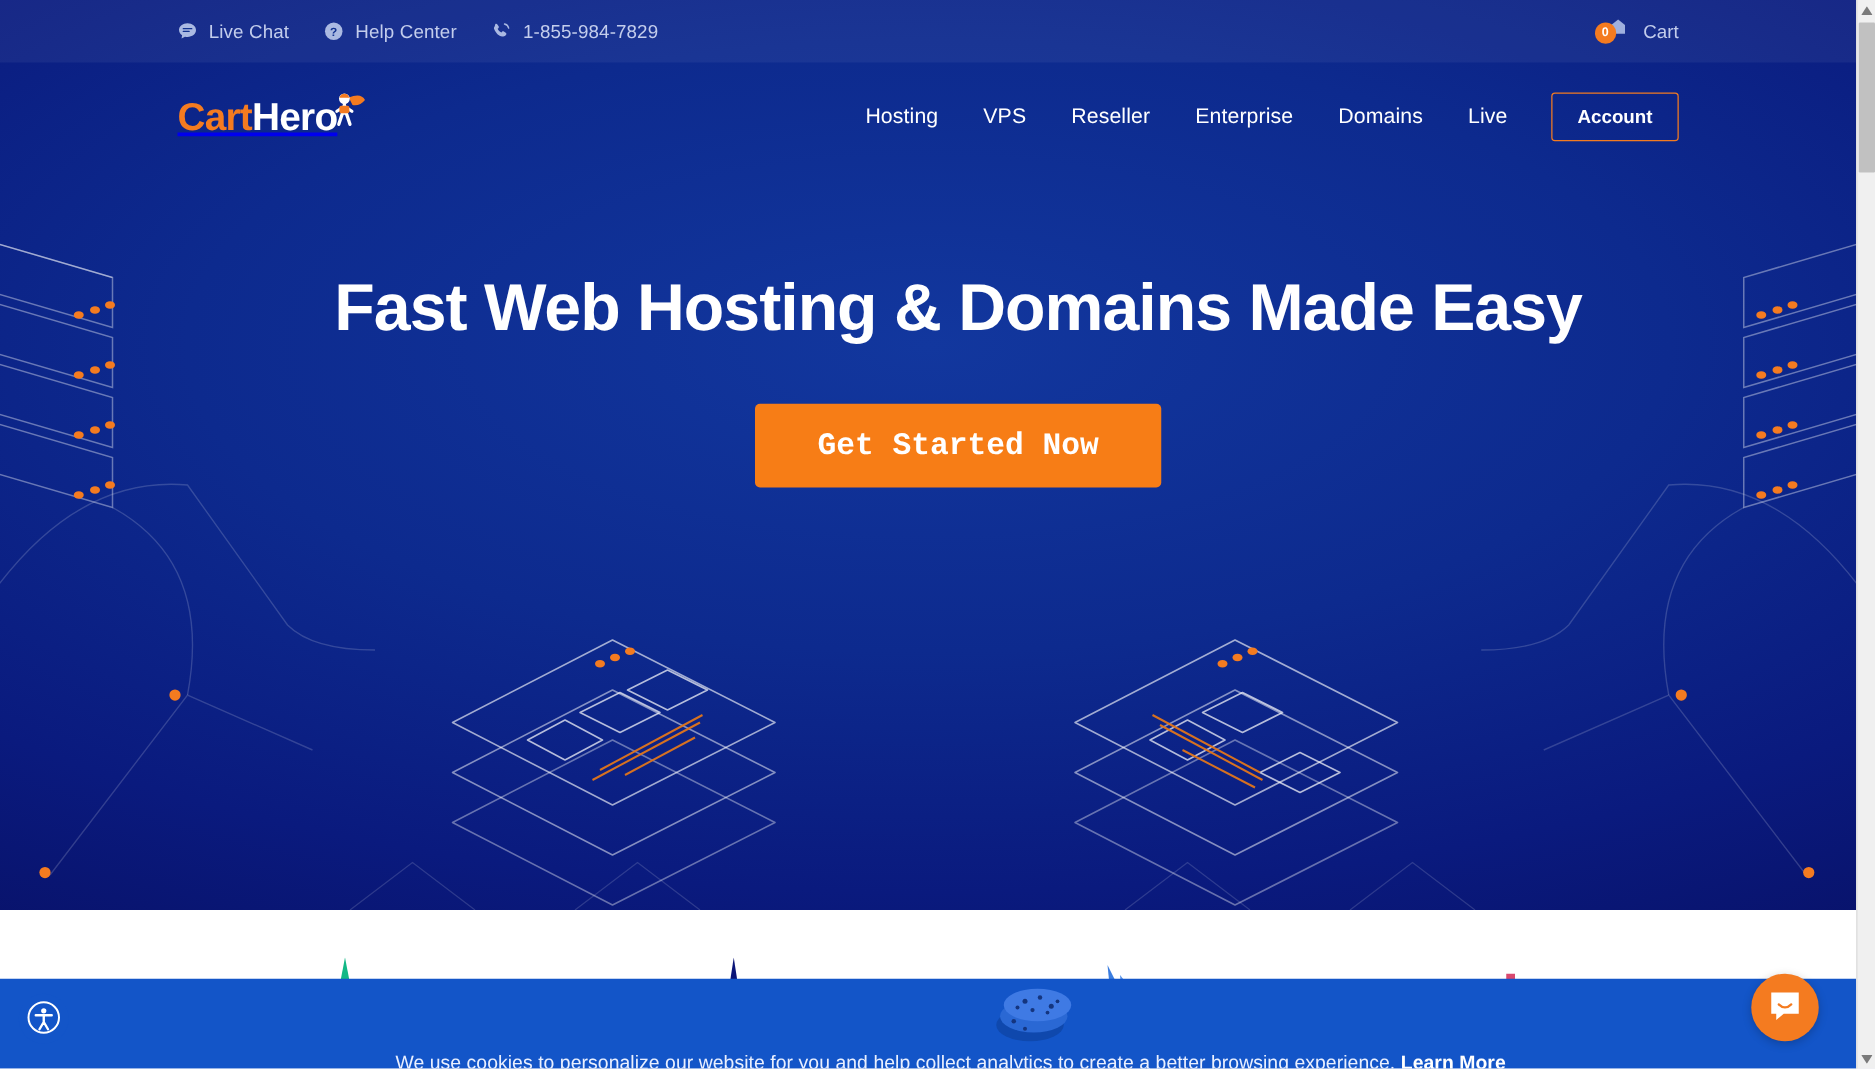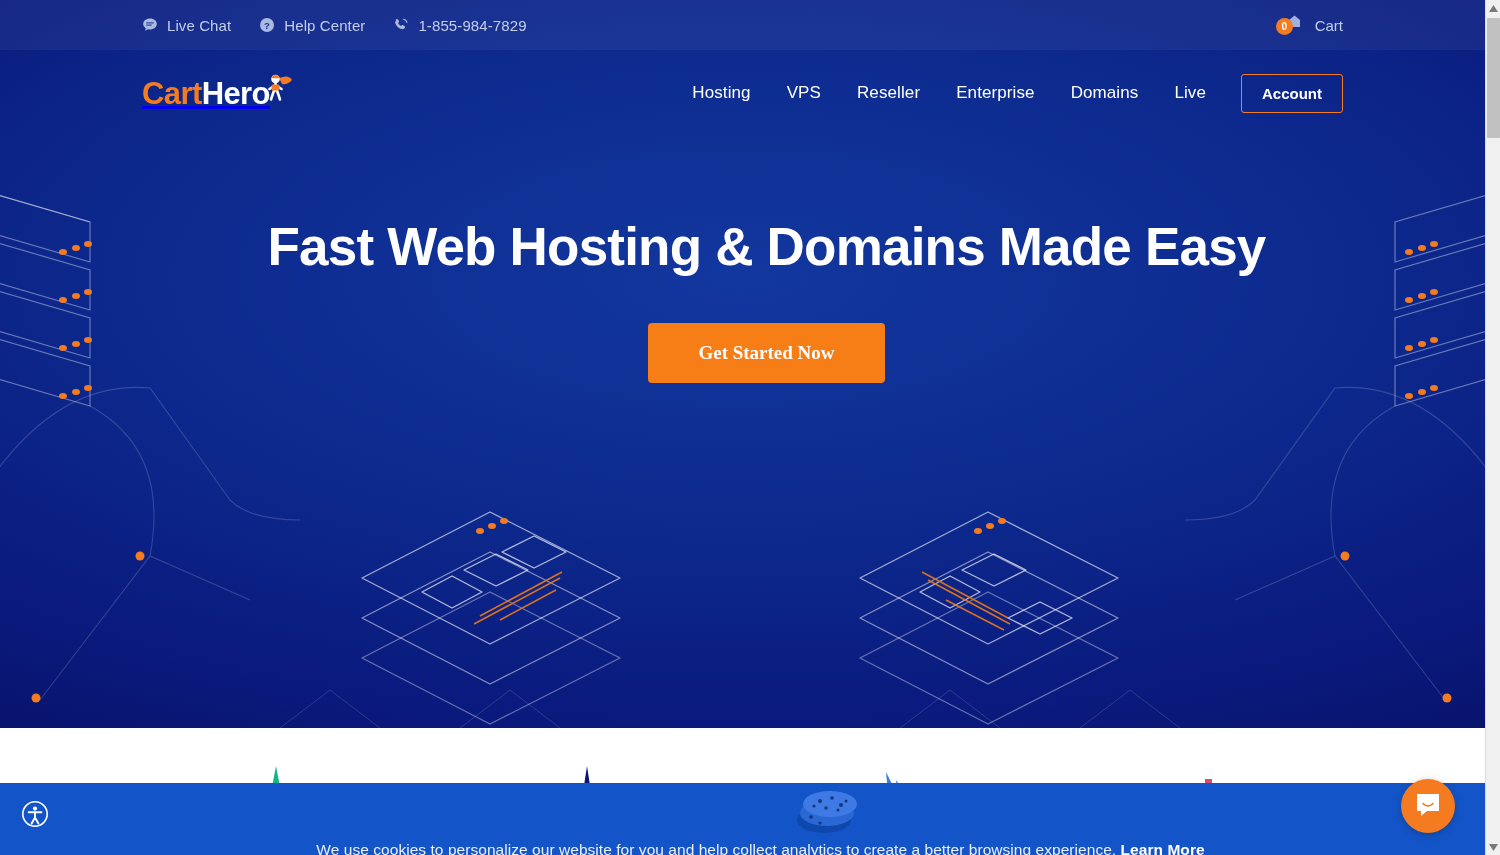--- a/index.html
+++ b/index.html
@@ -87,23 +87,23 @@
   .hero-sub {
     margin-top: 45px; color: #fff; font-size: 27px; letter-spacing: .1px;
   }
   .hero-sub b { font-weight: bold; }
   .hero-sub span { font-weight: normal; color: #eef1fa; }
   .cta-btn {
     margin-top: 47px;
     display: inline-block;
     background: #f77d16; color: #fff;
     border: none; border-radius: 4px;
-    font-size: 19px; font-weight: bold;
+    font-size: 25px; font-weight: bold;
     padding: 19px 50px; cursor: pointer;
-    font-family: Liberation Serif, serif;
+    font-family: Liberation Mono, monospace;
   }
 
   
   .white-section {
     position: absolute; left: 0; top: 728px; width: 1485px; height: 127px;
     background: #fff;
   }
   .feature-row {
     position: absolute; left: 0; top: 38px; width: 1485px;
     display: flex; justify-content: space-around; align-items: flex-start;

